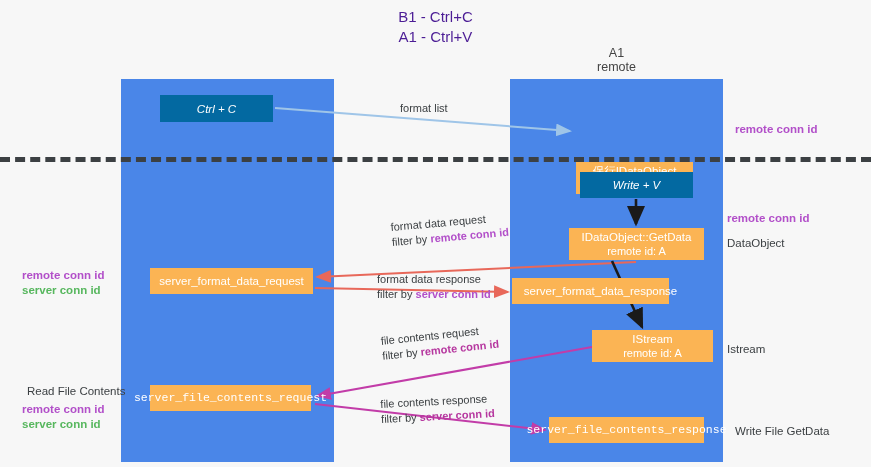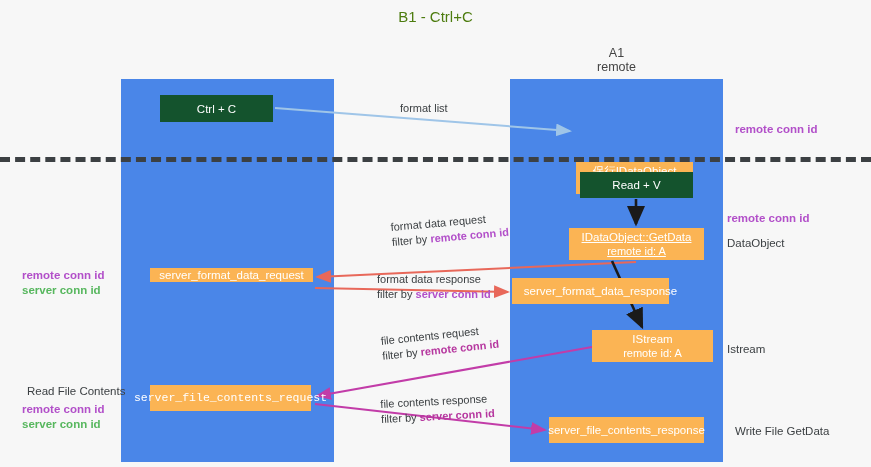--- a/index.html
+++ b/index.html
@@ -21,43 +21,43 @@
     position:absolute;text-align:center;color:#444;
     font-size:12.5px;line-height:14px;
   }
   #head-b1{left:121px;top:46px;width:213px;}
   #head-a1{left:510px;top:46px;width:213px;}
   .col-head .sub{color:#444;}
 
   
   #title{
     position:absolute;left:0;top:7px;width:871px;text-align:center;
-    color:#4d7c0f;font-size:15px;line-height:20px;
+    color:#4c1d95;font-size:15px;line-height:20px;
   }
 
   
   .box{
     position:absolute;display:flex;flex-direction:column;
     align-items:center;justify-content:center;
     color:#ffffff;font-size:11.5px;line-height:14px;text-align:center;
     box-sizing:border-box;padding:2px 4px;
   }
-  .box.green{background:#14532d;}
+  .box.green{background:#0369a1;font-style:italic;}
   .box.orange{background:#fbb454;}
   .box .l2{font-size:11px;}
 
   #box-ctrlc{left:160px;top:95px;width:113px;height:27px;}
   #box-idataobject{left:576px;top:114px;width:117px;height:32px;margin-top:48px;}
   #box-ctrlv{left:580px;top:172px;width:113px;height:26px;}
-  #box-getdata{left:569px;top:228px;width:135px;height:32px;text-decoration:underline;}
-  #box-fmt-req{left:150px;top:268px;width:163px;height:14px;}
+  #box-getdata{left:569px;top:228px;width:135px;height:32px;}
+  #box-fmt-req{left:150px;top:268px;width:163px;height:26px;}
   #box-fmt-resp{left:512px;top:278px;width:157px;height:26px;padding-left:24px;}
   #box-istream{left:592px;top:330px;width:121px;height:32px;}
   #box-file-req{left:150px;top:385px;width:161px;height:26px;font-family:Liberation Mono, monospace;}
-  #box-file-resp{left:549px;top:417px;width:155px;height:26px;}
+  #box-file-resp{left:549px;top:417px;width:155px;height:26px;font-family:Liberation Mono, monospace;}
 
   
   .ann{position:absolute;font-size:11.5px;line-height:15px;}
   .ann .purple{color:#b24fc9;font-weight:bold;}
   .ann .green{color:#57b75e;font-weight:bold;}
   .ann .plain{color:#3c4043;}
 
   #ann-remote-1{left:735px;top:122px;}
   #ann-remote-2{left:727px;top:211px;}
   #ann-dataobject{left:727px;top:236px;}
@@ -82,20 +82,21 @@
   .divider{position:absolute;left:0;top:157px;width:871px;height:0;
     border-top:5px dashed #3c4043;}
 </style>
 </head>
 <body>
 
 <div id="stage">
 
   <div id="title">
     <div>B1 - Ctrl+C</div>
+    <div>A1 - Ctrl+V</div>
   </div>
 
   <div id="head-a1" class="col-head">
     <div>A1</div>
     <div class="sub">remote</div>
   </div>
 
   <div id="lane-b1" class="lane"></div>
   <div id="lane-a1" class="lane"></div>
 
@@ -135,21 +136,21 @@
   <div id="box-ctrlc" class="box green">
     <div>Ctrl + C</div>
   </div>
 
   <div id="box-idataobject" class="box orange">
     <div>保行IDataObject</div>
     <div class="l2">remote id: A</div>
   </div>
 
   <div id="box-ctrlv" class="box green">
-    <div>Read + V</div>
+    <div>Write + V</div>
   </div>
 
   <div id="box-getdata" class="box orange">
     <div>IDataObject::GetData</div>
     <div class="l2">remote id: A</div>
   </div>
 
   <div id="box-fmt-req" class="box orange">
     <div>server_format_data_request</div>
   </div>

